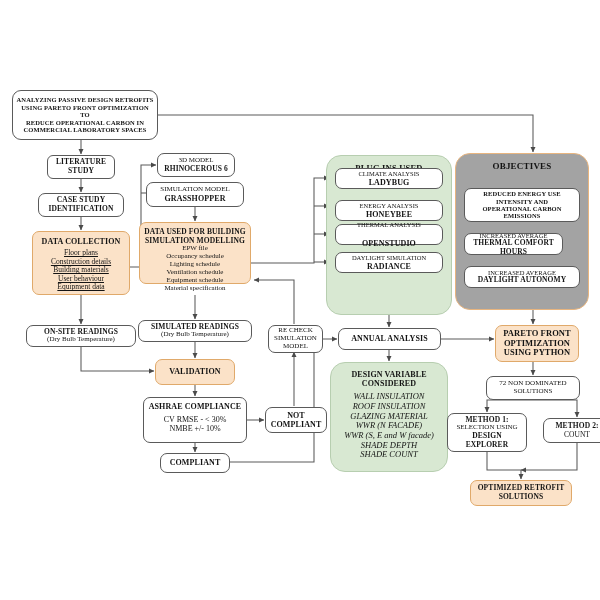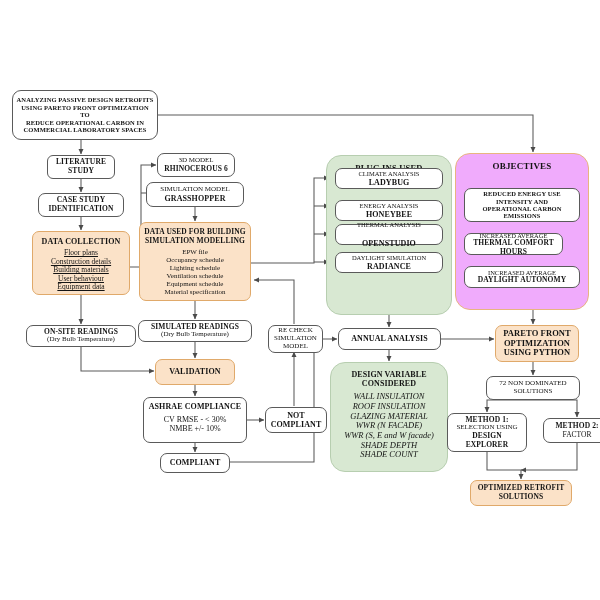--- a/index.html
+++ b/index.html
@@ -36,21 +36,21 @@
     position: absolute;
     border-radius: 15px;
     z-index: 2;
     display:flex; flex-direction:column; align-items:center;
   }
   .group > .gtitle {
     font-weight: bold; text-align:center; color:#141414;
     letter-spacing:.2px;
   }
   .grp-green { background:#d8e8d2; border:1.1px solid #b7ceb0; }
-  .grp-peach { background:#f0abfc; border:1.1px solid #e8b57f; }
+  .grp-peach { background:#a3a3a3; border:1.1px solid #e8b57f; }
 
   .peach { background:#fbe2c8; border:1.2px solid #e0a96a; }
   .green { background:#d8e8d2; border:1.2px solid #b7ceb0; }
 
   .t6  { font-size:6px; }
   .t65 { font-size:6.5px; }
   .t7  { font-size:7px; }
   .t75 { font-size:7.5px; }
   .t8  { font-size:8px; }
   .t85 { font-size:8.5px; }
@@ -165,21 +165,21 @@
   <div class="node t7" style="left:157px; top:153px; width:78px; height:24px;">
     <div class="sub">3D MODEL</div>
     <div class="hd t75">RHINOCEROUS 6</div>
   </div>
 
   <div class="node t7" style="left:146px; top:182px; width:98px; height:25px;">
     <div class="sub">SIMULATION MODEL</div>
     <div class="hd t8">GRASSHOPPER</div>
   </div>
 
-  <div class="node peach t7" style="left:139px; top:222px; width:112px; height:79px; justify-content:flex-start; padding-top:5px;">
+  <div class="node peach t7" style="left:139px; top:222px; width:112px; height:62px; justify-content:flex-start; padding-top:5px;">
     <div class="hd t75">DATA USED FOR BUILDING</div>
     <div class="hd t75">SIMULATION MODELLING</div>
     <div class="gap"></div>
     <div class="sub" style="white-space:pre-line;">EPW file
 Occupancy schedule
 Lighting schedule
 Ventilation schedule
 Equipment schedule
 Material specification</div>
   </div>
@@ -283,21 +283,21 @@
 
   <div class="node t7" style="left:447px; top:413px; width:80px; height:39px;">
     <div class="hd t75">METHOD 1:</div>
     <div class="sub">SELECTION USING</div>
     <div class="hd t75">DESIGN</div>
     <div class="hd t75">EXPLORER</div>
   </div>
 
   <div class="node t7" style="left:543px; top:418px; width:68px; height:25px;">
     <div class="hd t75">METHOD 2:</div>
-    <div class="sub t75">FACTOR</div>
+    <div class="sub t75">COUNT</div>
   </div>
 
   <div class="node peach t75" style="left:470px; top:480px; width:102px; height:26px;">
     <div class="hd">OPTIMIZED RETROFIT</div>
     <div class="hd">SOLUTIONS</div>
   </div>
 
 </div>
 
 </body></html>

